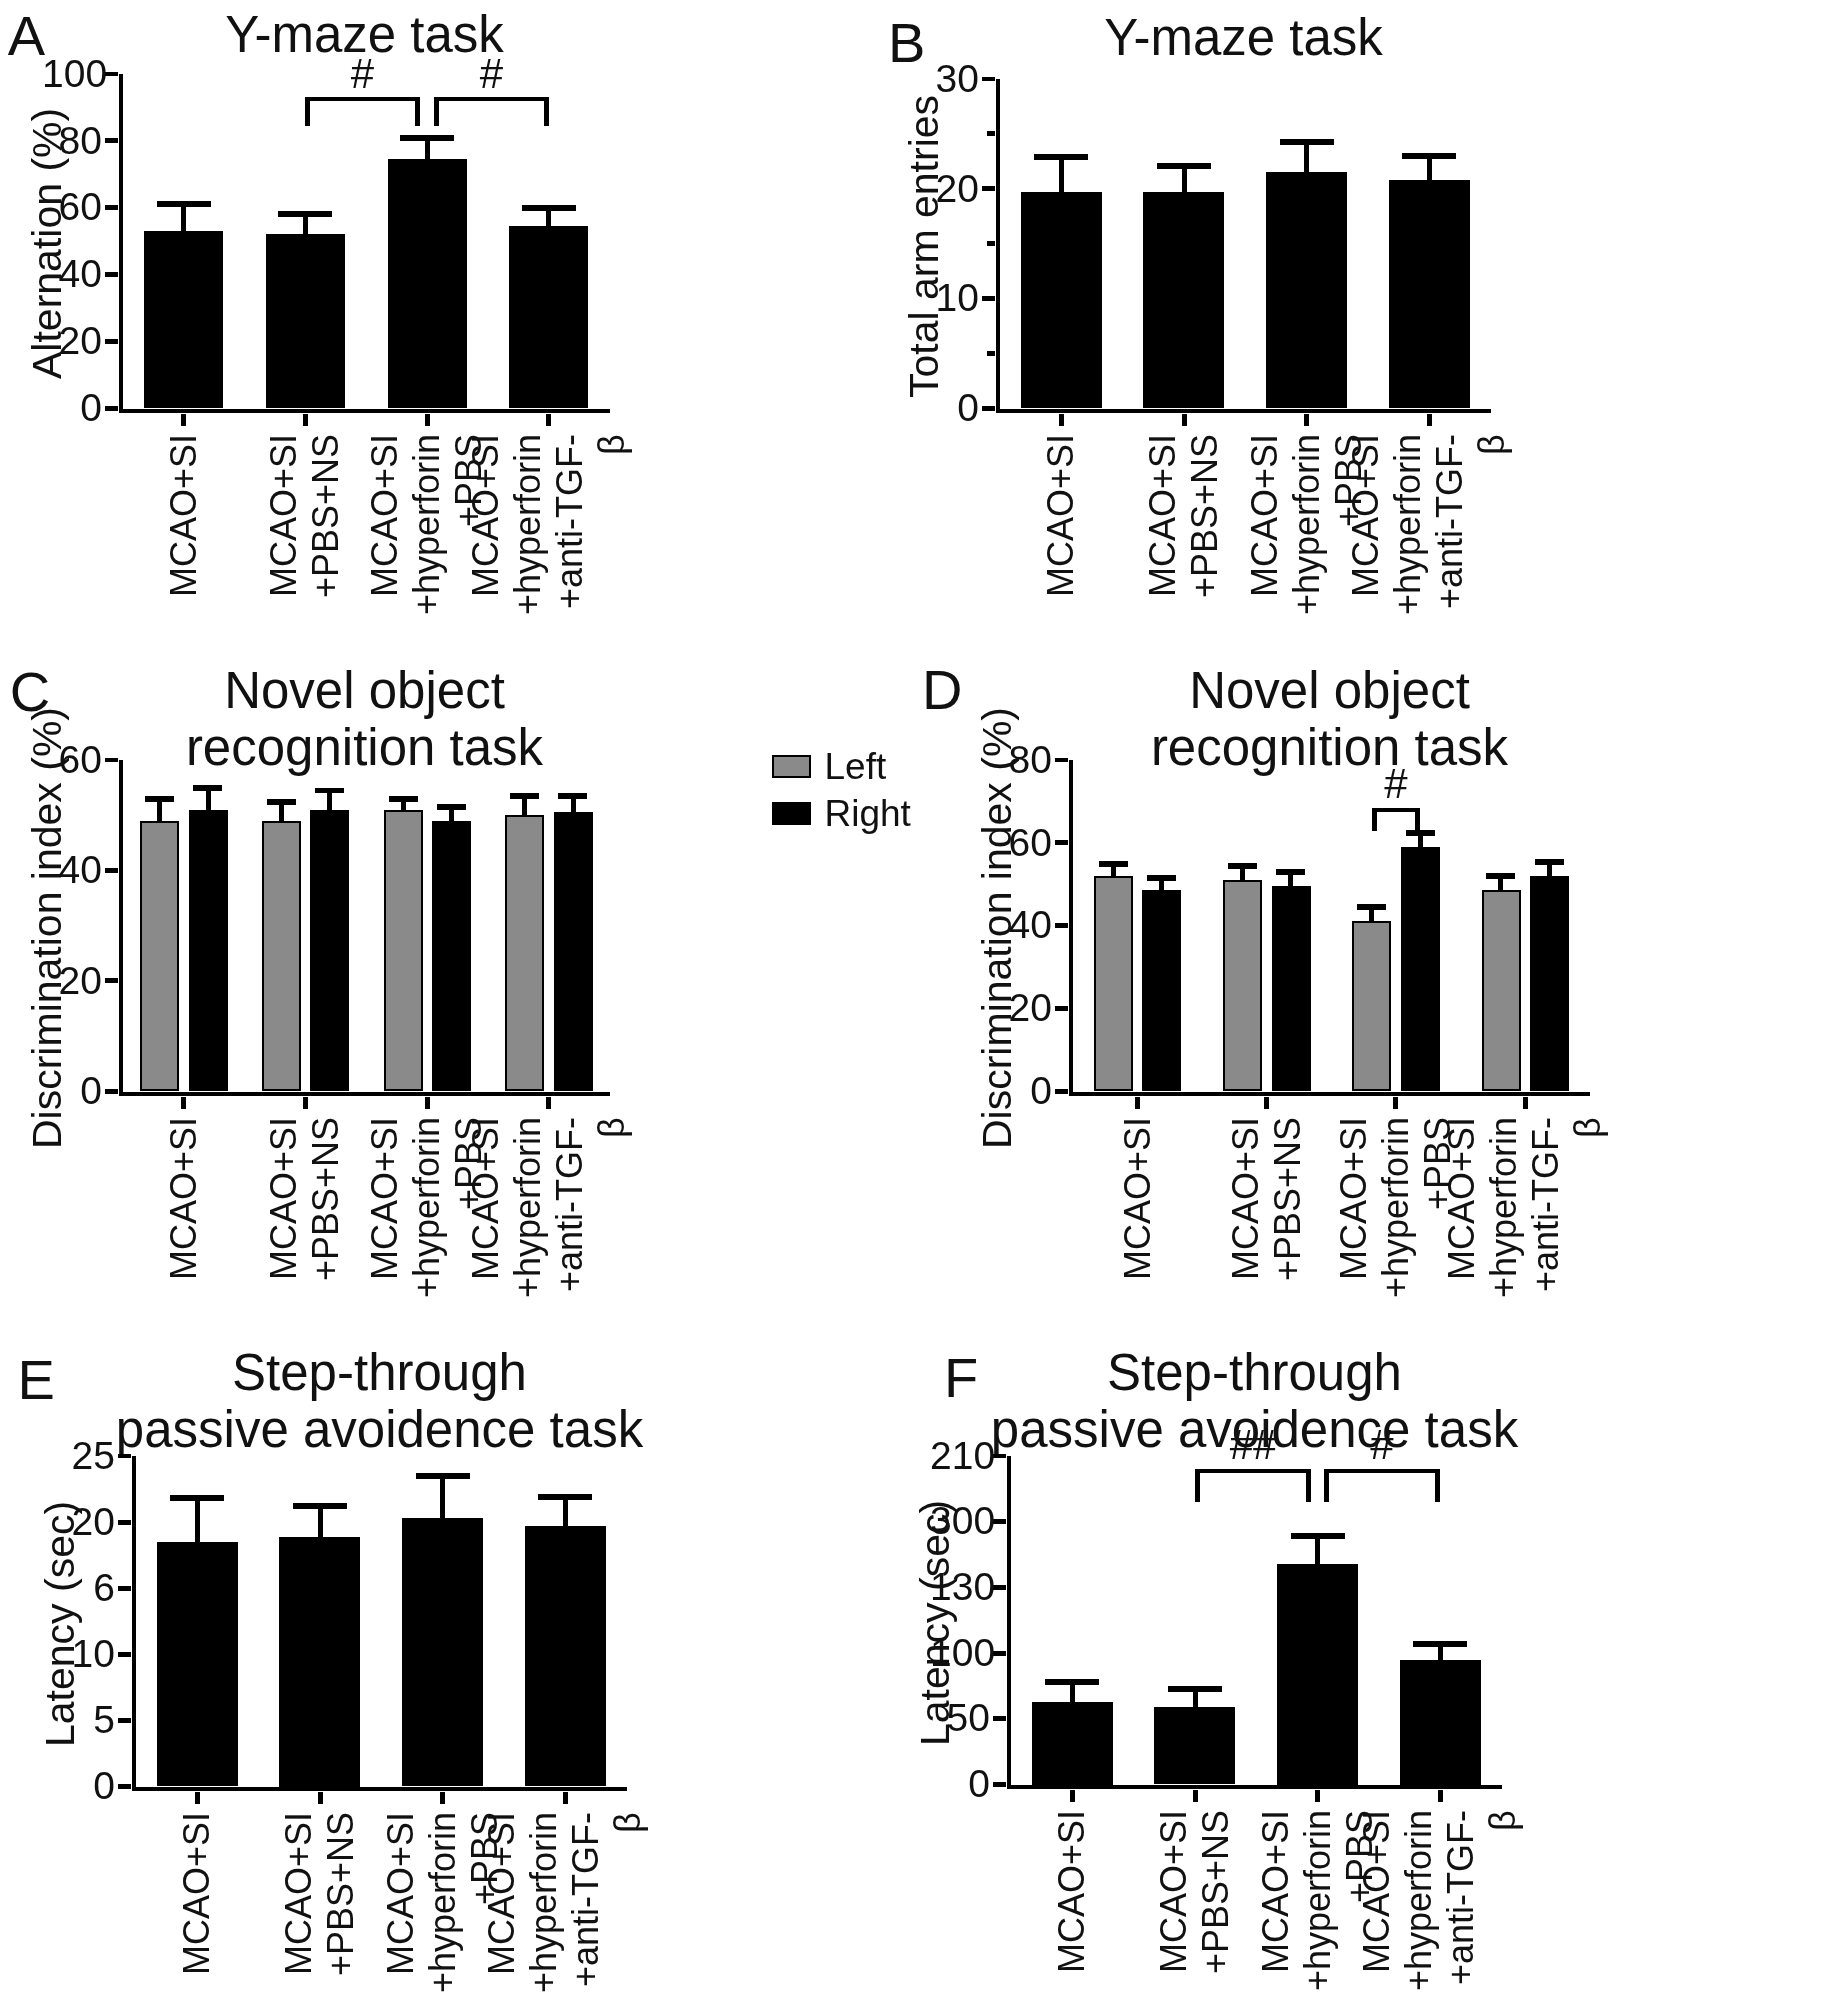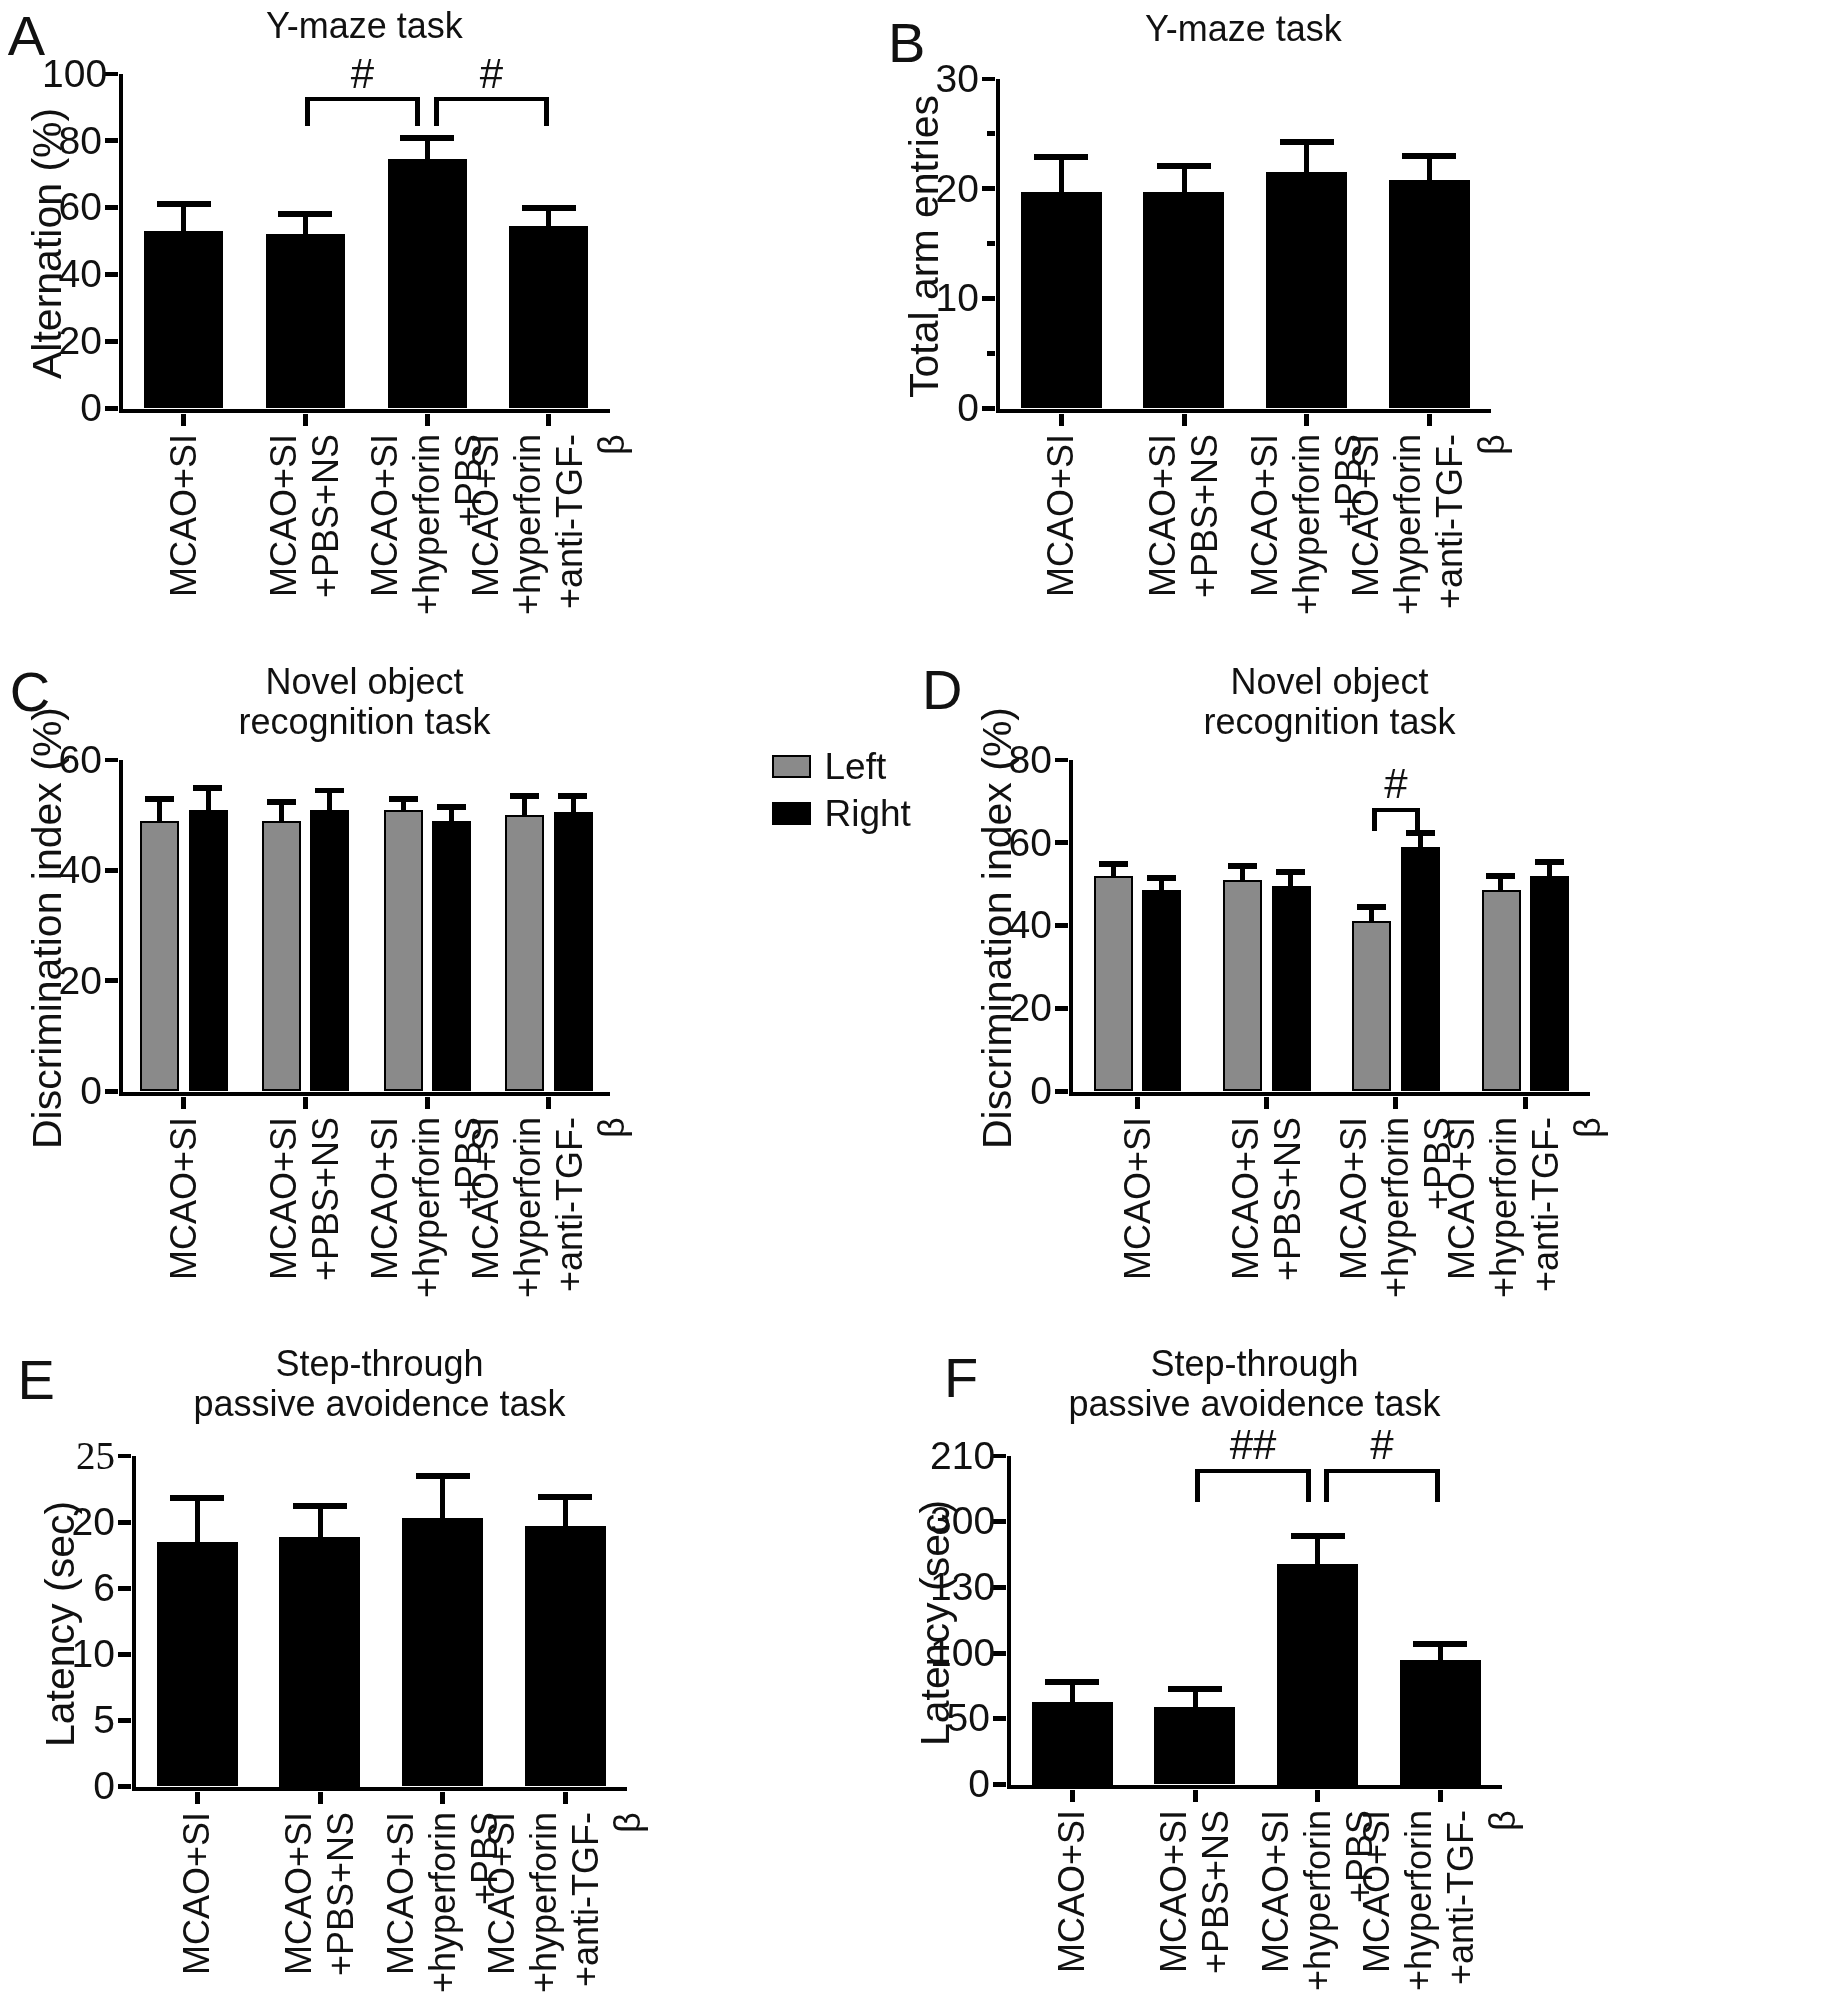--- a/index.html
+++ b/index.html
@@ -10,21 +10,21 @@
   .letter{
     position:absolute;font-size:56px;line-height:1;color:#111;
   }
   .chart{position:absolute;}
   .plot{
     position:absolute;inset:0;box-sizing:border-box;
     border-left:4.8px solid #000;border-bottom:4.8px solid #000;
   }
   .chart-title{
     position:absolute;left:-58px;right:-58px;text-align:center;
-    font-size:36px;line-height:1.12;white-space:pre-line;color:#111;
+    font-size:51px;line-height:1.12;white-space:pre-line;color:#111;
   }
   .y-title{
     position:absolute;left:-95px;top:0;width:46px;height:100%;
     display:flex;align-items:center;justify-content:center;
     writing-mode:vertical-rl;transform:rotate(180deg);
     font-size:41px;white-space:nowrap;color:#111;
   }
   .ytick{position:absolute;left:-18.3px;width:13.5px;height:4.8px;background:#000;}
   .ytick.minor{left:-13.5px;width:8.7px;}
   .yticklabel{
@@ -297,21 +297,21 @@
       <div class="yticklabel" style="top: 309px;">0</div>
       <div class="ytick" style="top: 262px;"></div>
       <div class="yticklabel" style="top: 243px;">5</div>
       <div class="ytick" style="top: 196px;"></div>
       <div class="yticklabel" style="top: 177px;">10</div>
       <div class="ytick" style="top: 130px;"></div>
       <div class="yticklabel" style="top: 111px;">6</div>
       <div class="ytick" style="top: 64px;"></div>
       <div class="yticklabel" style="top: 45px;">20</div>
       <div class="ytick" style="top: -2.4px;"></div>
-      <div class="yticklabel" style="top: -21px; font-family: Liberation Serif, serif;">25</div>
+      <div class="yticklabel" style="top: -21px;">25</div>
       <div class="err-stem" style="left: 59px; top: 42px; height: 47px;"></div>
       <div class="err-cap" style="left: 34px; top: 39px; width: 54px;"></div>
       <div class="bar" style="left: 21px; top: 86px; height: 244px; width: 81px; background: rgb(0, 0, 0);"></div>
       <div class="err-stem" style="left: 182px; top: 50px; height: 34px;"></div>
       <div class="err-cap" style="left: 157px; top: 47px; width: 54px;"></div>
       <div class="bar" style="left: 143px; top: 81px; height: 250px; width: 81px; background: rgb(0, 0, 0);"></div>
       <div class="err-stem" style="left: 304px; top: 20px; height: 46px;"></div>
       <div class="err-cap" style="left: 280px; top: 17px; width: 54px;"></div>
       <div class="bar" style="left: 266px; top: 62px; height: 268px; width: 81px; background: rgb(0, 0, 0);"></div>
       <div class="err-stem" style="left: 427px; top: 41px; height: 33px;"></div>

